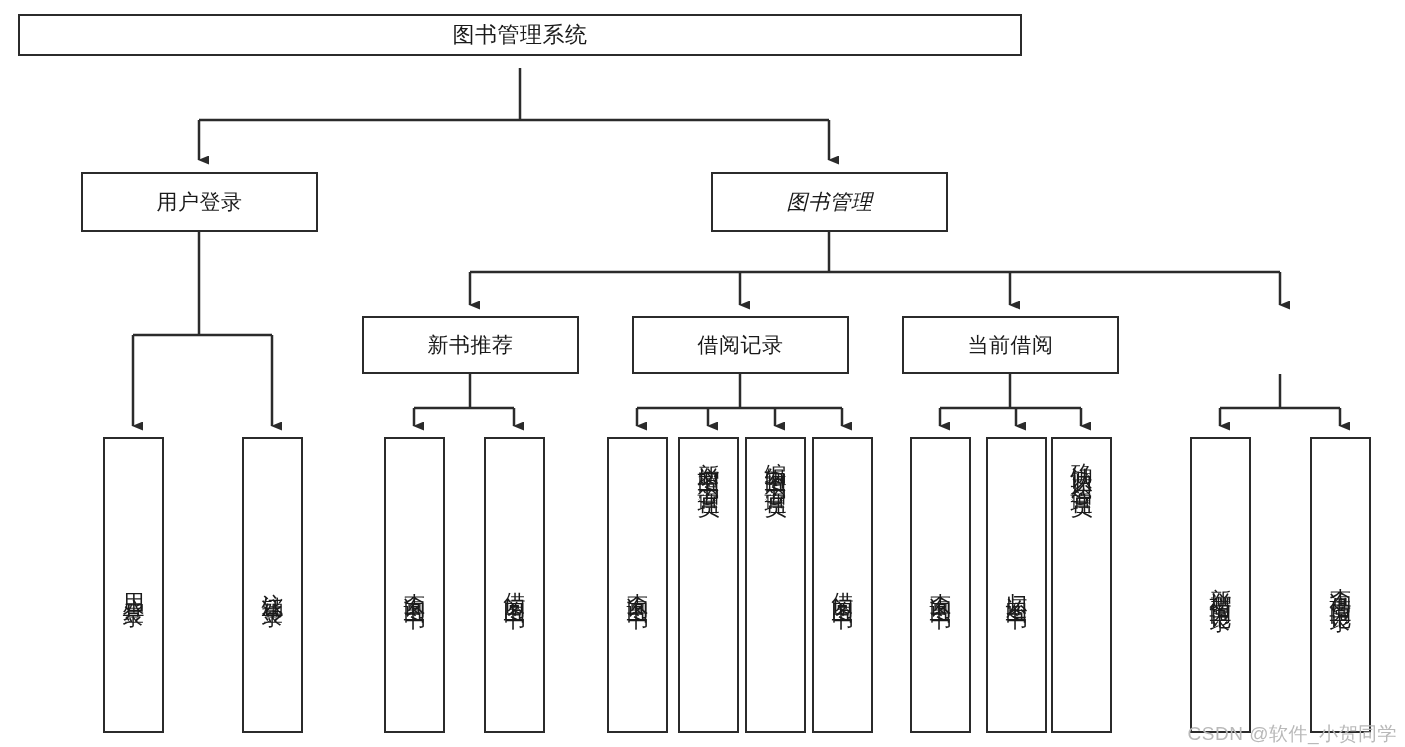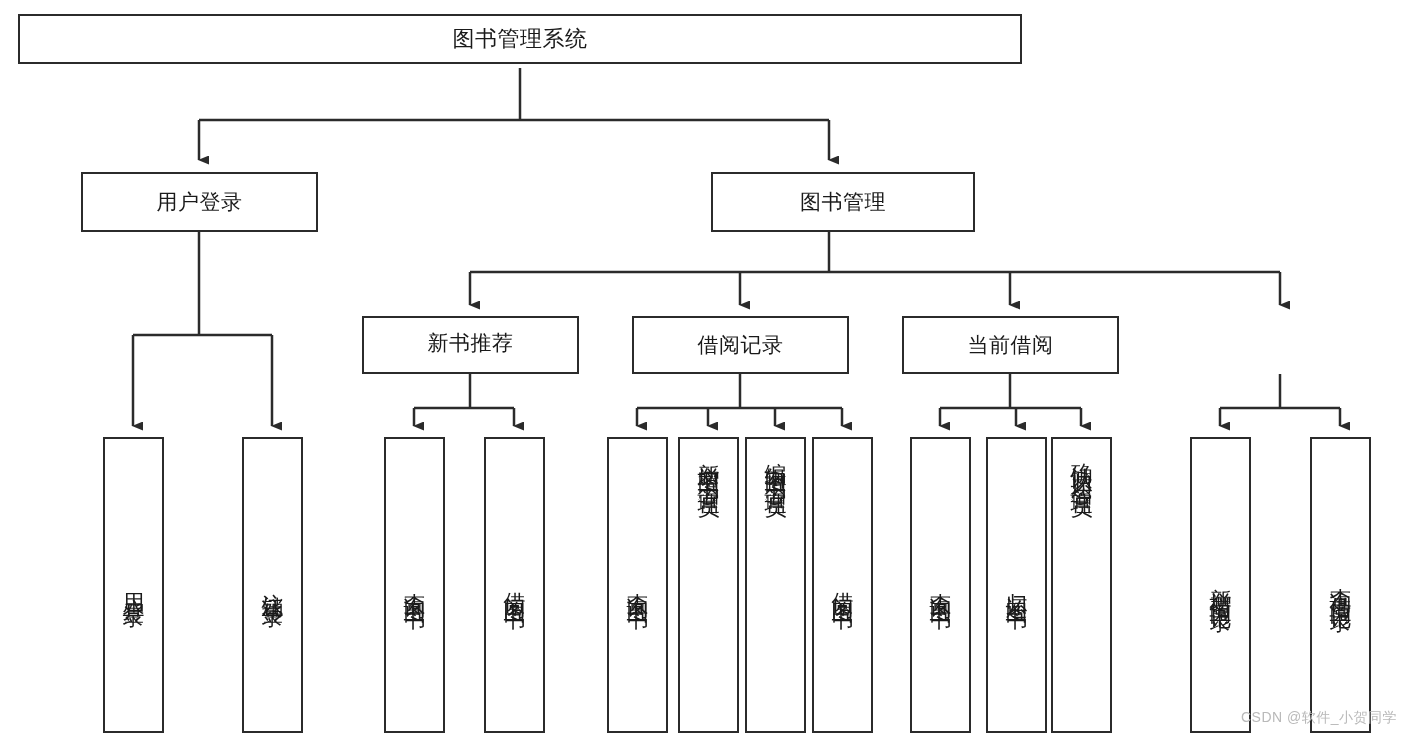--- a/index.html
+++ b/index.html
@@ -63,22 +63,22 @@
     letter-spacing: 5px;
     white-space: nowrap;
   }
   .node.vert.centered {
     align-items: center;
     padding-top: 0;
   }
   #watermark {
     position: absolute;
     right: 8px;
-    bottom: 20px;
-    font-size: 14px;
+    bottom: 0;
+    font-size: 19px;
     color: #b9b9b9;
     letter-spacing: 0.5px;
     white-space: nowrap;
   }
 </style>
 </head>
 <body>
 
 <div id="diagram-canvas">
 
@@ -129,32 +129,32 @@
       <path d="M1081,408 L1081,426" marker-end="url(#arrowhead)"></path>
 
       <path d="M1280,374 L1280,408"></path>
       <path d="M1220,408 L1340,408"></path>
       <path d="M1220,408 L1220,426" marker-end="url(#arrowhead)"></path>
       <path d="M1340,408 L1340,426" marker-end="url(#arrowhead)"></path>
 
     </g>
   </svg>
 
-  <div class="node horiz root" id="node-root" style="left: 18px; top: 14px; width: 1004px; height: 50px;">
+  <div class="node horiz root" id="node-root" style="left: 18px; top: 14px; width: 1004px; height: 42px;">
     <span class="label">图书管理系统</span>
   </div>
 
   <div class="node horiz" id="node-user-login" style="left: 81px; top: 172px; width: 237px; height: 60px;">
     <span class="label">用户登录</span>
   </div>
-  <div class="node horiz" id="node-book-manage" style="left: 711px; top: 172px; width: 264px; height: 60px;">
+  <div class="node horiz" id="node-book-manage" style="left: 711px; top: 172px; width: 237px; height: 60px; font-style: italic;">
     <span class="label">图书管理</span>
   </div>
 
-  <div class="node horiz" id="node-new-book-recommend" style="left: 362px; top: 316px; width: 217px; height: 58px; font-family: Liberation Mono, monospace;">
+  <div class="node horiz" id="node-new-book-recommend" style="left: 362px; top: 316px; width: 217px; height: 58px;">
     <span class="label">新书推荐</span>
   </div>
   <div class="node horiz" id="node-book-borrow" style="left: 632px; top: 316px; width: 217px; height: 58px;">
     <span class="label">借阅记录</span>
   </div>
   <div class="node horiz" id="node-current-borrow" style="left: 902px; top: 316px; width: 217px; height: 58px;">
     <span class="label">当前借阅</span>
   </div>
 
   <div class="node vert centered" id="leaf-0" style="left: 103px; top: 437px; width: 61px; height: 296px;">

